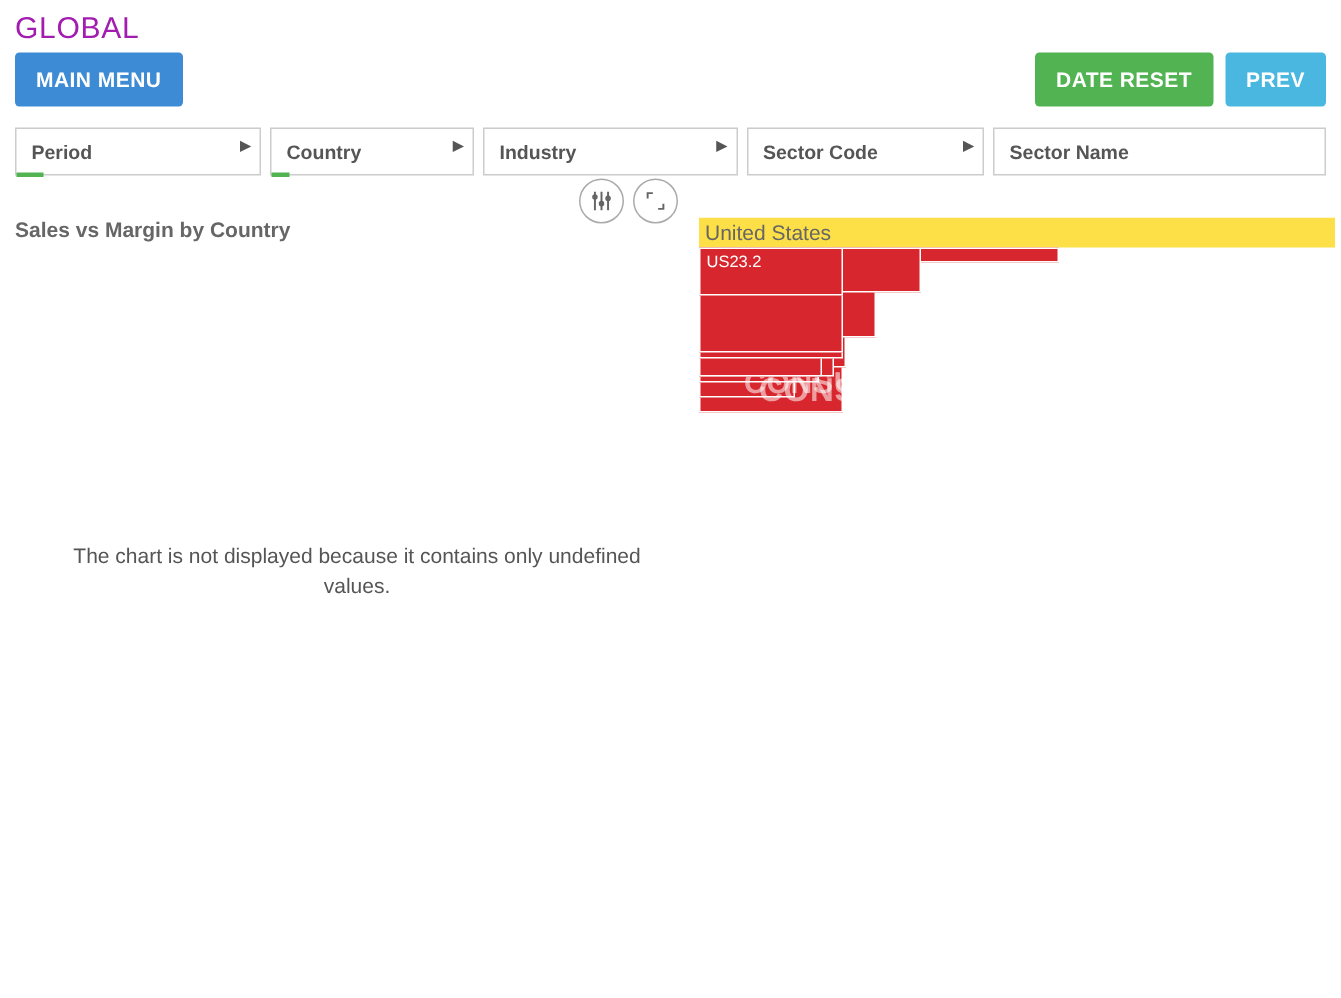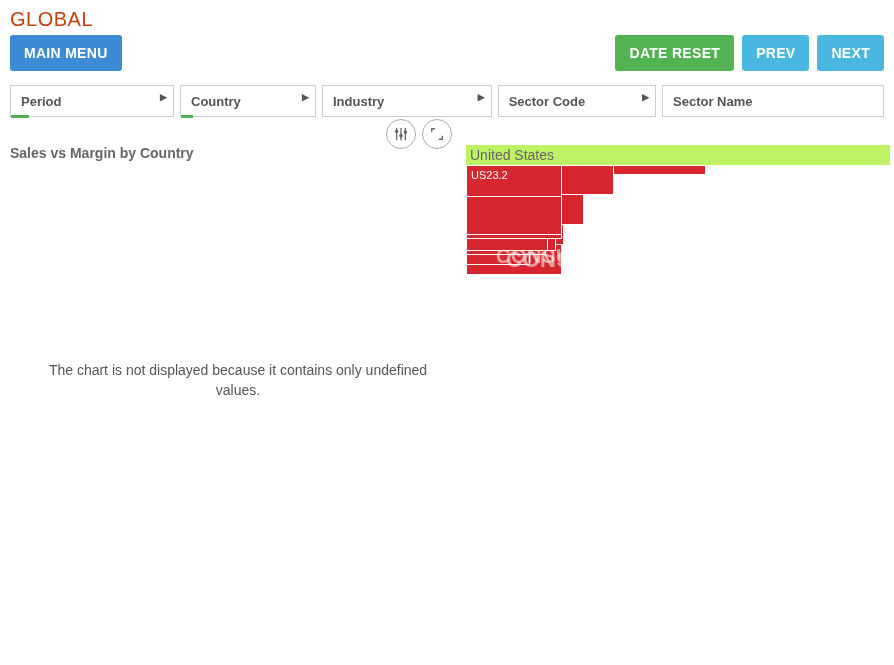--- a/index.html
+++ b/index.html
@@ -12,21 +12,21 @@
     overflow: hidden;
     position: relative;
   }
   .header-row {
     display: flex;
     align-items: flex-start;
     flex-direction: column;
     padding: 8px 10px 0 10px;
   }
   .title {
-    color: #c2410c;
+    color: #a21caf;
     font-size: 20px;
     font-weight: 400;
     letter-spacing: 0.5px;
     margin-bottom: 4px;
   }
   .btn-row {
     display: flex;
     width: 100%;
     align-items: center;
   }
@@ -132,21 +132,21 @@
     flex: 1;
     position: relative;
     margin-top: 22px;
     height: 510px;
     overflow: hidden;
   }
   .tm-title {
     font-size: 14px;
     color: #666;
     padding: 2px 4px;
-    background: #bef264;
+    background: #fde047;
   }
   .treemap {
     position: relative;
     width: 416px;
     height: 480px;
   }
   .cell {
     position: absolute;
     background: #d7262d;
     border: 1px solid #fff;
@@ -168,21 +168,20 @@
 </head>
 <body>
 
 <div class="header-row">
   <div class="title">GLOBAL</div>
   <div class="btn-row">
     <button class="btn btn-blue">MAIN MENU</button>
     <div class="spacer"></div>
     <button class="btn btn-green btn-gap">DATE RESET</button>
     <button class="btn btn-cyan btn-gap">PREV</button>
-    <button class="btn btn-cyan btn-gap">NEXT</button>
   </div>
 </div>
 
 <div class="filters">
   <div class="filter f0">
     <span>Period</span>
     <span class="filter-arrow">▶</span>
     <span class="filter-bar" style="width:18px"></span>
   </div>
   <div class="filter f1">

